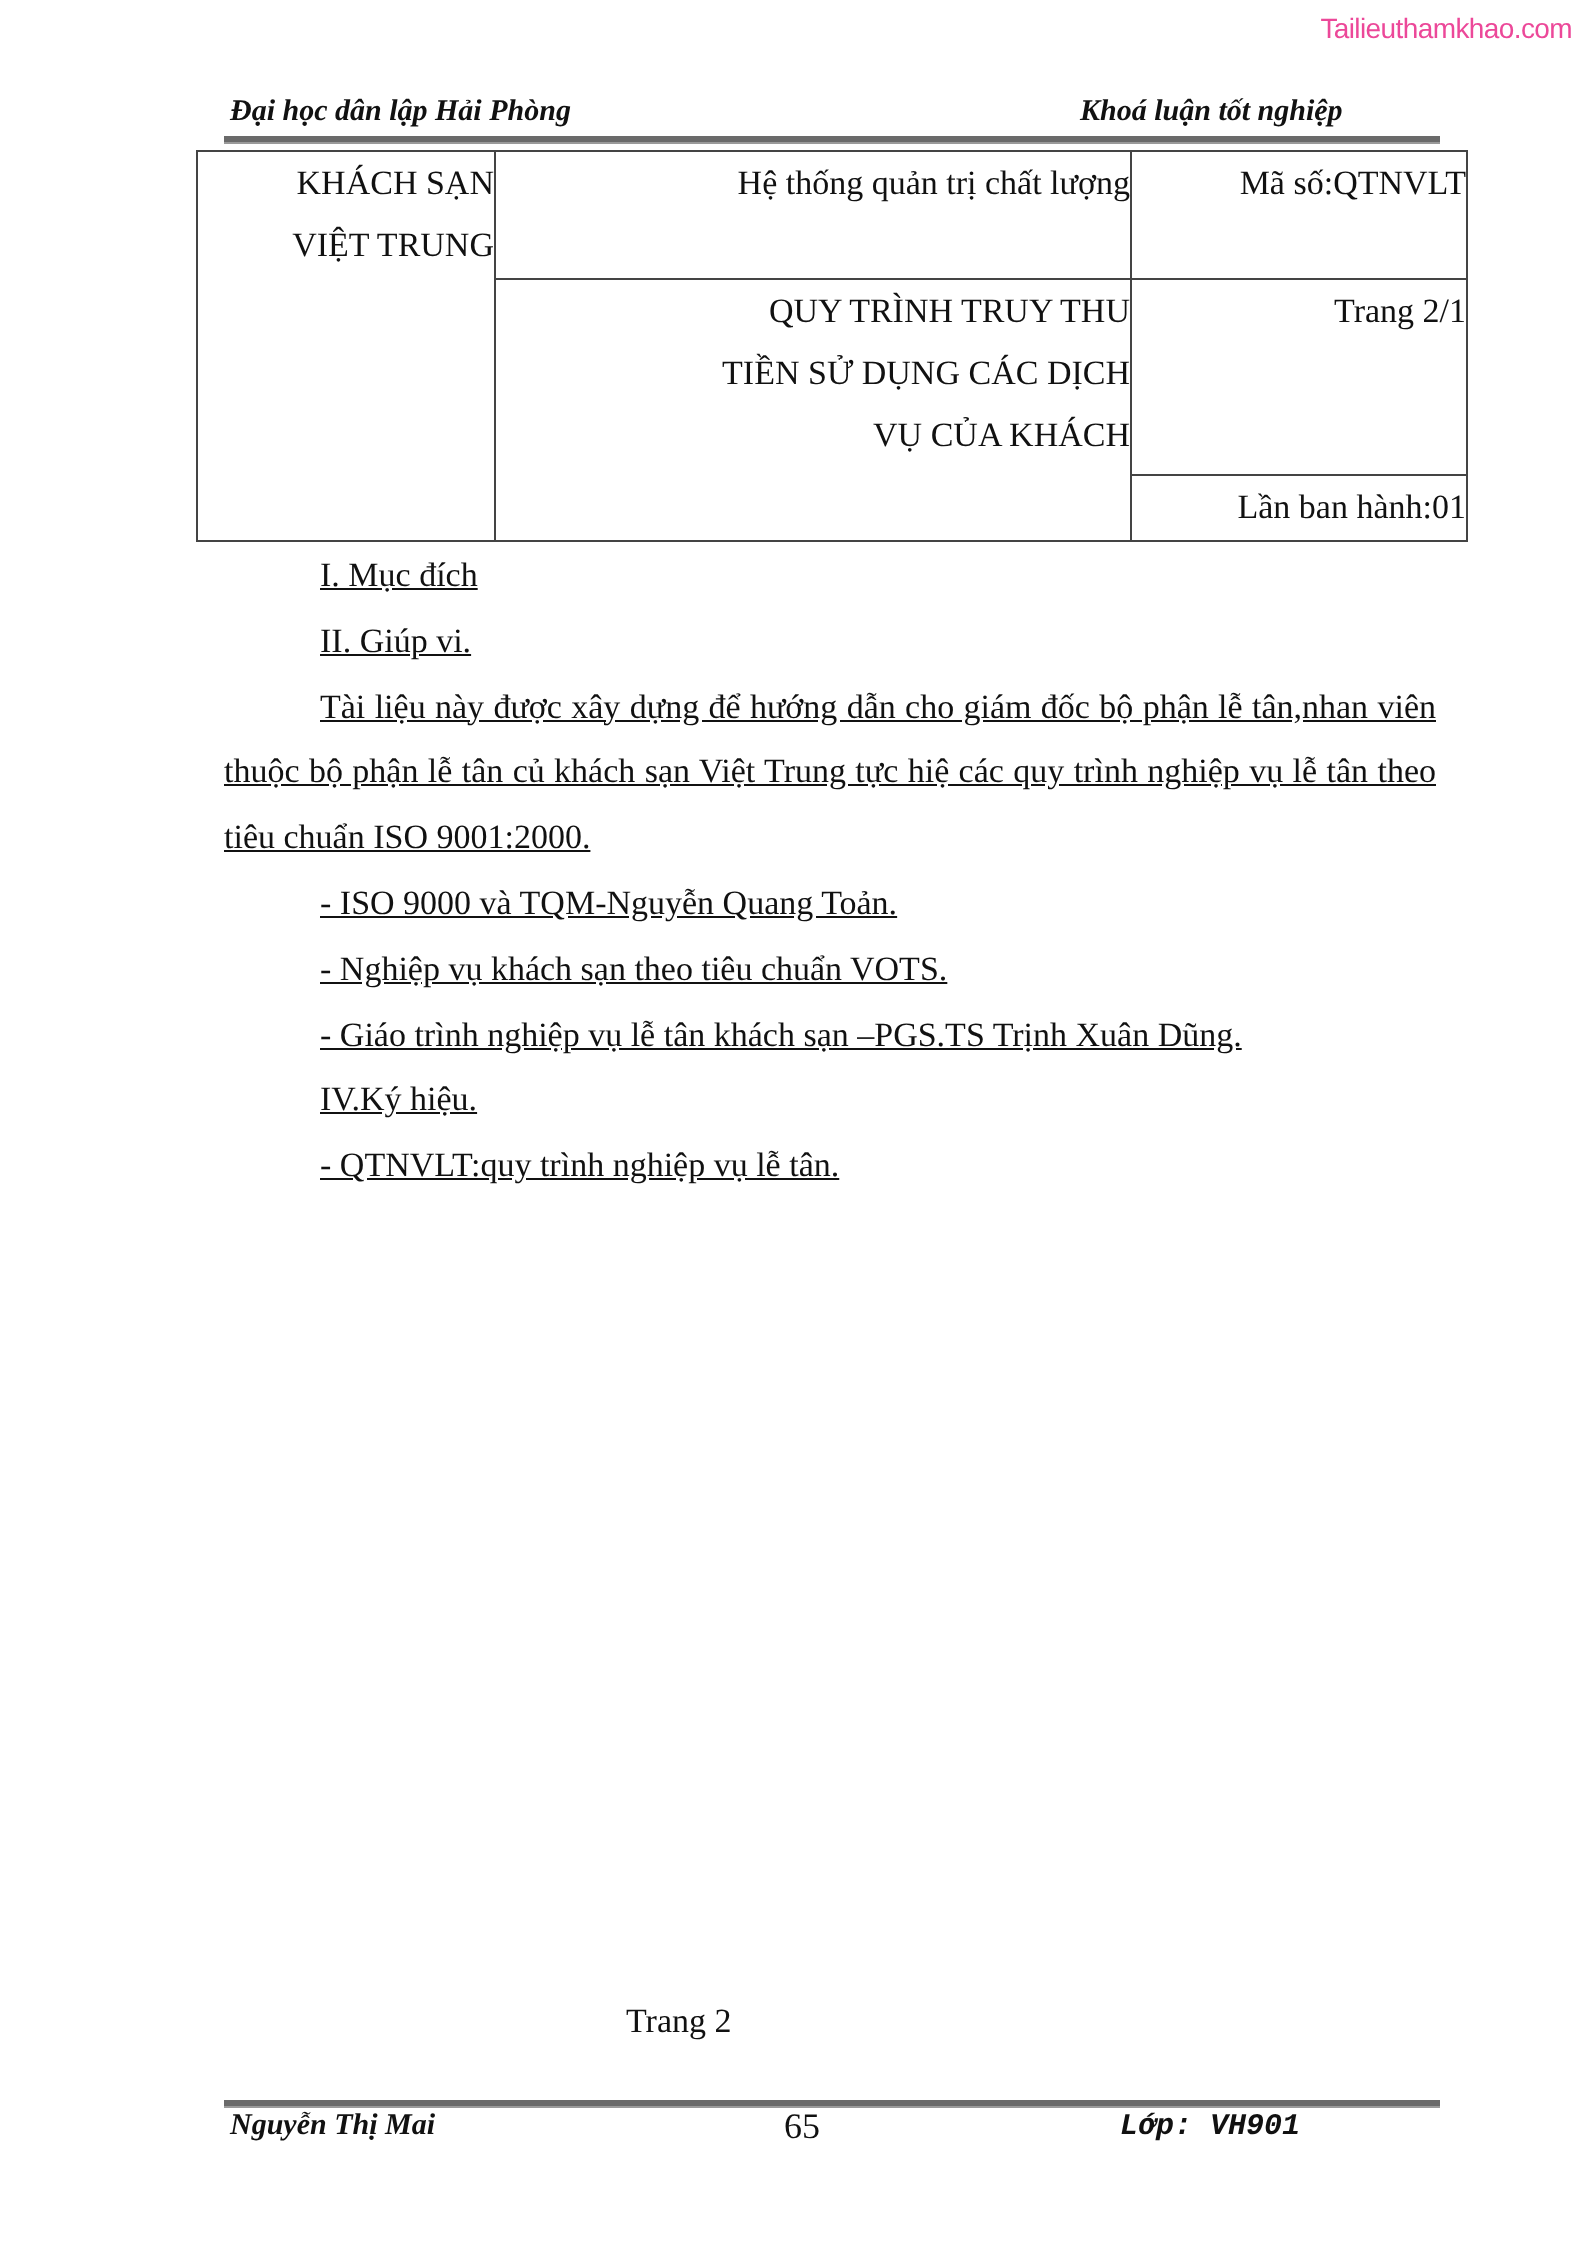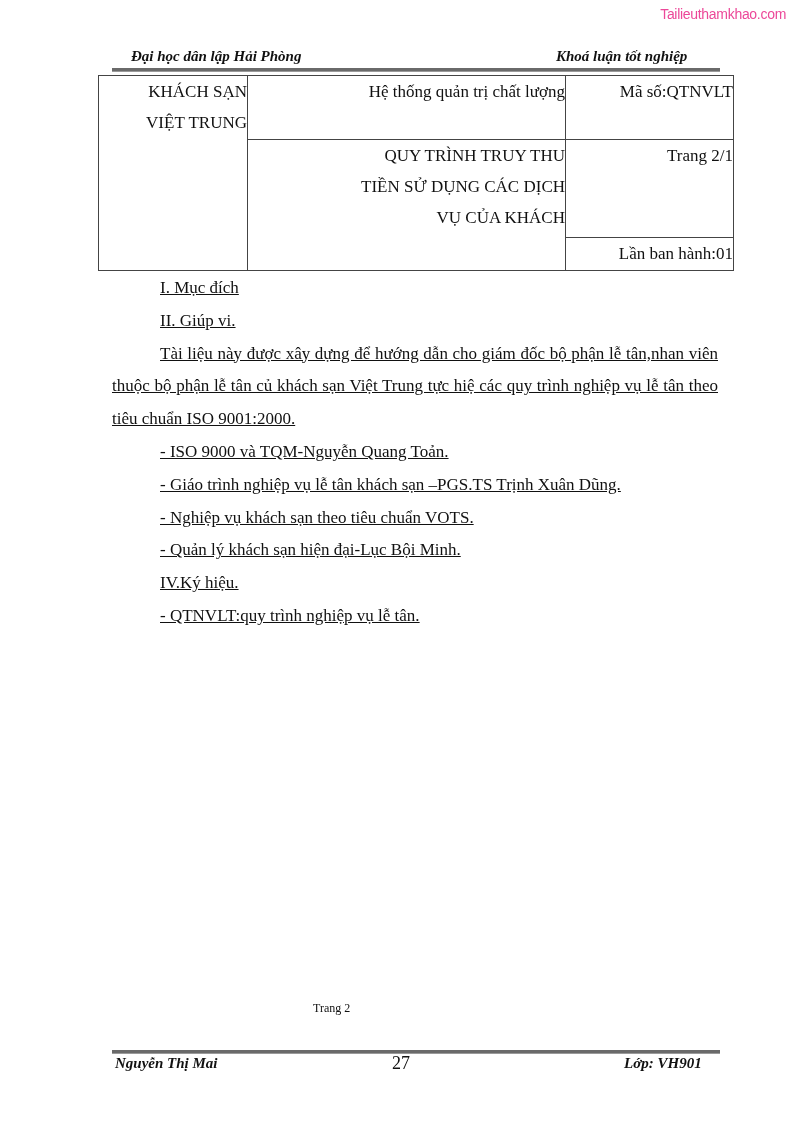--- a/index.html
+++ b/index.html
@@ -1,44 +1,44 @@
 <!DOCTYPE html>
 <html><head>
   <meta charset="utf-8">
   <style>
     html, body { margin: 0; padding: 0; background: #ffffff; }
     body { width: 794px; height: 1123px; position: relative; overflow: hidden;
            font-family: "Liberation Serif", serif; color: #111; }
     .watermark { position: absolute; top: 6px; right: 8px; font-family: "Liberation Sans", sans-serif;
                  font-size: 14px; color: #ec4899; letter-spacing: -0.3px; }
     .hdr { position: absolute; top: 48px; font-family: "Liberation Serif", serif; font-style: italic;
-           font-weight: bold; font-size: 15px; color: #111; margin-left: 16px; }
+           font-weight: bold; font-size: 15px; color: #111; }
     .hdr-left { left: 115px; }
     .hdr-right { left: 540px; }
     .hdr-rule { position: absolute; top: 68px; left: 112px; width: 608px; height: 3px; background: #6a6a6a;
                 border-bottom: 1px solid #9a9a9a; }
     table.meta { position: absolute; top: 75px; left: 98px; width: 636px; height: 196px;
                  border-collapse: collapse; font-size: 17px; }
     table.meta td { border: 1px solid #444; vertical-align: top; text-align: right; padding: 0; line-height: 31px; }
     td.c1 { width: 148px; padding-top: 0; }
     td.c2 { width: 317px; }
     td.c3 { width: 167px; }
     .cell-text { display: block; padding-top: 0; }
     .body { position: absolute; left: 112px; width: 606px; font-size: 17px; line-height: 32.8px; }
     .p { margin: 0; text-align: justify; }
     .indent { text-indent: 48px; }
     .item { padding-left: 48px; }
-    .trang { position: absolute; top: 1001px; left: 313px; font-size: 12px; }
+    .trang { position: absolute; top: 1001px; left: 313px; font-size: 17px; }
     .ftr-rule { position: absolute; top: 1050px; left: 112px; width: 608px; height: 3px; background: #6a6a6a;
                 border-bottom: 1px solid #9a9a9a; }
     .ftr { position: absolute; top: 1055px; font-family: "Liberation Serif", serif; font-style: italic;
            font-weight: bold; font-size: 15px; }
     .ftr-left { left: 115px; }
     .ftr-center { left: 392px; font-style: normal; font-weight: normal; font-size: 18px; top: 1053px; }
-    .ftr-right { left: 624px; }
+    .ftr-right { left: 560px; font-family: Liberation Mono, monospace; }
   </style>
 </head>
 <body>
 
 <div class="watermark">Tailieuthamkhao.com</div>
 
 <div class="hdr hdr-left">Đại học dân lập Hải Phòng</div>
 <div class="hdr hdr-right">Khoá luận tốt nghiệp</div>
 <div class="hdr-rule"></div>
 
@@ -72,25 +72,24 @@
     </td>
   </tr>
 </tbody>
   </table>
 
 <div class="body" style="top:272px;text-decoration:underline;">
   <p class="p item">I. Mục đích</p>
   <p class="p item">II. Giúp vi.</p>
   <p class="p indent">Tài liệu này được xây dựng để hướng dẫn cho giám đốc bộ phận lễ tân,nhan viên thuộc bộ phận lễ tân củ khách sạn Việt Trung tực hiệ các quy trình nghiệp vụ lễ tân theo tiêu chuẩn ISO 9001:2000.</p>
   <p class="p item">- ISO 9000 và TQM-Nguyễn Quang Toản.</p>
+  <p class="p item">- Nghiệp vụ khách sạn theo tiêu chuẩn VOTS.</p>
   <p class="p item">- Giáo trình nghiệp vụ lễ tân khách sạn –PGS.TS Trịnh Xuân Dũng.</p>
-  <p class="p item">- Nghiệp vụ khách sạn theo tiêu chuẩn VOTS.</p>
-  <p class="p item">- Quản lý khách sạn hiện đại-Lục Bội Minh.</p>
   <p class="p item">IV.Ký hiệu.</p>
   <p class="p item">- QTNVLT:quy trình nghiệp vụ lễ tân.</p>
 </div>
 
 <div class="trang">Trang 2</div>
 
 <div class="ftr-rule"></div>
 <div class="ftr ftr-left">Nguyễn Thị Mai</div>
-<div class="ftr ftr-center">27</div>
+<div class="ftr ftr-center">65</div>
 <div class="ftr ftr-right">Lớp: VH901</div>
 
 </body></html>

